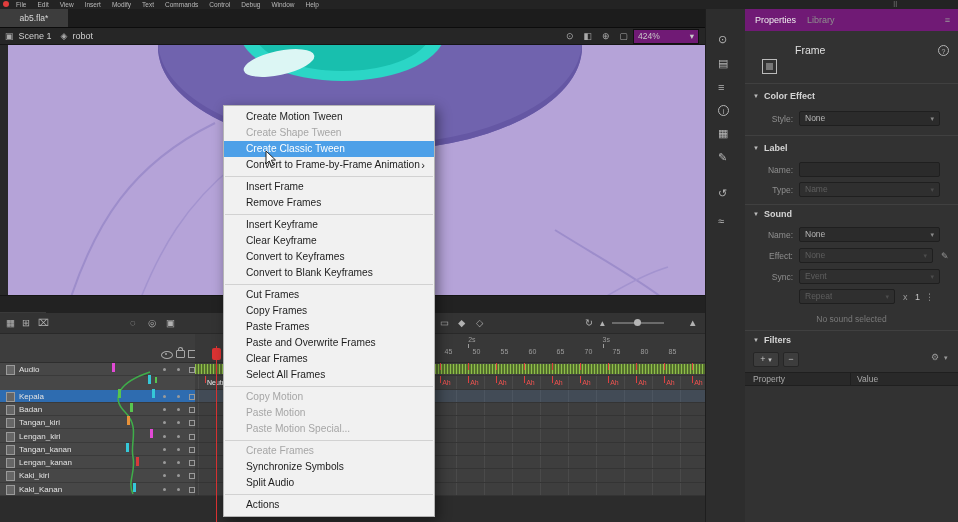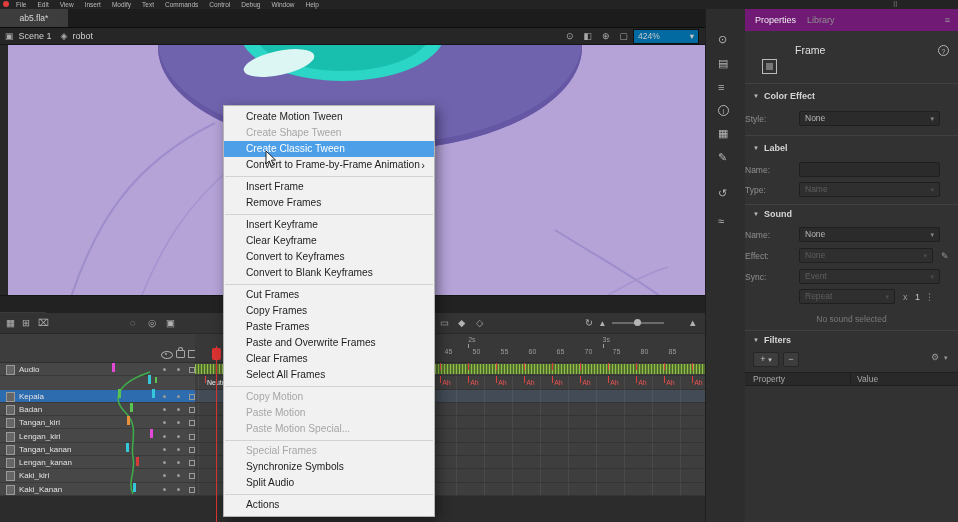--- a/index.html
+++ b/index.html
@@ -13,21 +13,21 @@
 
   
   #doc-tabbar{position:absolute;left:0;top:9px;width:705px;height:19px;background:#1c1c1c;border-bottom:1px solid #0c0c0c;box-sizing:border-box}
   #doc-tab{position:absolute;left:0;top:0;width:68px;height:18px;background:#3d3d3d;color:#d8d8d8;font-size:8.5px;line-height:18px;text-align:center}
 
   
   #editbar{position:absolute;left:0;top:28px;width:705px;height:17px;background:#262626;border-bottom:1px solid #151515;box-sizing:border-box;display:flex;align-items:center;color:#c7c7c7;z-index:4}
   #editbar .ic{font-size:9px;color:#a9a9a9;margin:0 5px;line-height:16px}
   #editbar .crumb{font-size:9px;color:#cfcfcf;margin-right:4px}
   #editbar .spacer{flex:1}
-  #zoom-box{width:56px;height:13px;background:#0369a1;border:1px solid #101010;font-size:8.5px;color:#c9c9c9;display:flex;justify-content:space-between;align-items:center;padding:0 4px;margin-right:6px}
+  #zoom-box{width:56px;height:13px;background:#701a75;border:1px solid #101010;font-size:8.5px;color:#c9c9c9;display:flex;justify-content:space-between;align-items:center;padding:0 4px;margin-right:6px}
 
   
   #stage{position:absolute;left:0;top:45px;width:705px;height:250px;background:#b5a3d8;overflow:hidden}
   #stage-edge{position:absolute;left:0;top:0;width:8px;height:250px;background:#282828}
   .band{position:absolute;left:158px;top:-102px;width:424px;height:208px;border-radius:50%;background:#7063ae;box-shadow:inset 0 -6px 0 #6557a4}
   .teal{position:absolute;left:240px;top:-62px;width:205px;height:98px;border-radius:50%;background:#2bd6c6}
   .teal-inner{position:absolute;left:254px;top:-54px;width:177px;height:80px;border-radius:50%;background:#18bfae}
   .teal-hi{position:absolute;left:243px;top:6px;width:72px;height:24px;border-radius:50%;background:#dcf6f4;transform:rotate(-12deg)}
 
   
@@ -98,21 +98,21 @@
   #rp-menu-ic{position:absolute;right:8px;top:6px;font-size:9px;color:#9a9a9a}
   #rp-body{position:absolute;left:0;top:22px;width:213px;height:491px}
   #frame-ic{position:absolute;left:17px;top:28px;width:15px;height:15px;border:1px solid #bbb;box-sizing:border-box}
   #frame-ic::after{content:"";position:absolute;left:3px;top:3px;width:7px;height:7px;background:#777}
   #sel-type{position:absolute;left:50px;top:13px;font-size:10.5px;color:#e0e0e0}
   #rp-help{position:absolute;left:193px;top:14px}
   .hr{position:absolute;left:0;width:213px;height:1px;background:#404040}
   .sect{position:absolute;left:8px;font-size:9px;color:#d5d5d5;font-weight:bold}
   .sect .car{font-size:6px;color:#bbb;margin-right:5px;vertical-align:1px}
   .prow{position:absolute;left:0;width:213px;height:16px}
-  .plabel{position:absolute;left:0;top:0;width:48px;text-align:left;font-size:8.5px;color:#8f8f8f;line-height:16px}
+  .plabel{position:absolute;left:0;top:0;width:48px;text-align:right;font-size:8.5px;color:#8f8f8f;line-height:16px}
   .pctrl{position:absolute;left:54px;top:0;width:141px;height:15px;background:#2b2b2b;border:1px solid #1f1f1f;border-radius:2px;box-sizing:border-box;font-size:8.5px;color:#b8b8b8;line-height:13px;padding:0 5px;display:flex;justify-content:space-between}
   .pctrl .cv{overflow:hidden;white-space:nowrap}
   .pctrl .dc{color:#8a8a8a;font-size:7px}
   .pctrl.dis{color:#5f5f5f;background:#2f2f2f}
   .pctrl.dis .dc{color:#4d4d4d}
   .pside{position:absolute;font-size:9px;color:#9a9a9a;top:3px}
   #snd-status{position:absolute;left:0;width:213px;text-align:center;font-size:8.5px;color:#7a7a7a}
   .fbtn{position:absolute;height:15px;background:#3d3d3d;border:1px solid #262626;border-radius:2px;box-sizing:border-box;color:#c5c5c5;font-size:9px;line-height:13px;text-align:center}
   #flt-head{position:absolute;left:0;width:213px;height:14px;background:#292929;border-top:1px solid #1f1f1f;border-bottom:1px solid #1f1f1f;box-sizing:border-box}
   #flt-head .col{position:absolute;top:0;font-size:8.5px;color:#a8a8a8;line-height:12px}
@@ -473,21 +473,21 @@
       <div class="cm-item"><span>Copy Frames</span></div>
       <div class="cm-item"><span>Paste Frames</span></div>
       <div class="cm-item"><span>Paste and Overwrite Frames</span></div>
       <div class="cm-item"><span>Clear Frames</span></div>
       <div class="cm-item"><span>Select All Frames</span></div>
       <div class="cm-sep"></div>
       <div class="cm-item disabled"><span>Copy Motion</span></div>
       <div class="cm-item disabled"><span>Paste Motion</span></div>
       <div class="cm-item disabled"><span>Paste Motion Special...</span></div>
       <div class="cm-sep"></div>
-      <div class="cm-item disabled"><span>Special Frames</span></div>
+      <div class="cm-item disabled"><span>Create Frames</span></div>
       <div class="cm-item"><span>Synchronize Symbols</span></div>
       <div class="cm-item"><span>Split Audio</span></div>
       <div class="cm-sep"></div>
       <div class="cm-item"><span>Actions</span></div>
     </div>
 
   <div id="cursor">
     <svg width="12" height="18" viewBox="0 0 12 18">
       <path d="M1,1 L1,14 L4.2,11 L6.4,16.2 L8.6,15.2 L6.4,10.2 L10.5,10 Z" fill="#fff" stroke="#222" stroke-width="1"></path>
     </svg>

